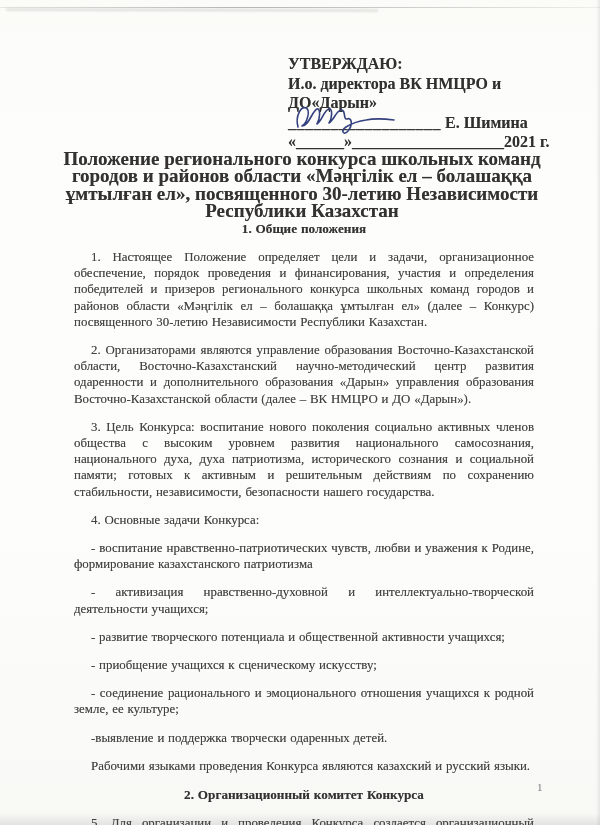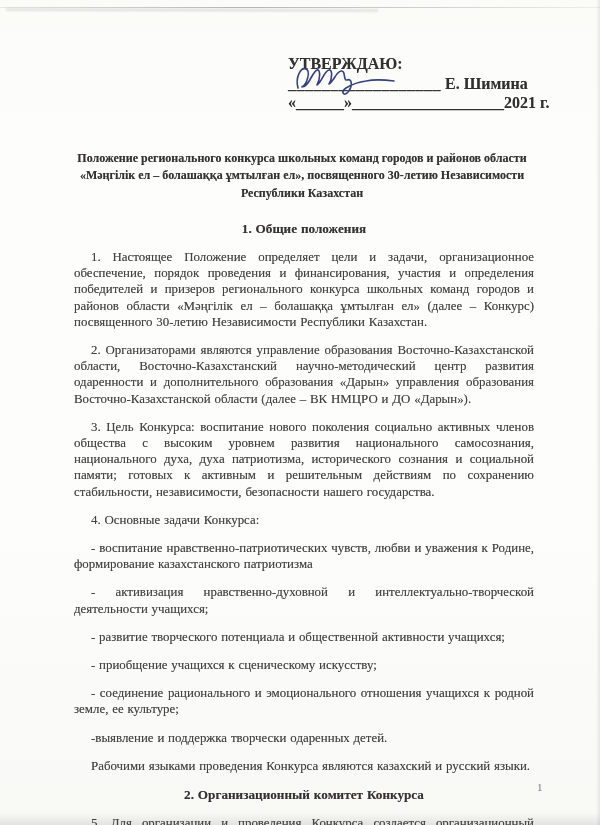--- a/index.html
+++ b/index.html
@@ -39,21 +39,21 @@
     width: 118px; height: 38px;
     pointer-events: none;
   }
 
   
   .doc-title {
     position: absolute;
     left: 56px; top: 150px; width: 492px;
     margin: 0;
     text-align: center;
-    font-size: 12px; font-weight: bold; line-height: 17.4px;
+    font-size: 19px; font-weight: bold; line-height: 17.4px;
     color: #333231;
     text-shadow: 0 0 .5px rgba(50,50,50,.5);
   }
 
   
   .content {
     position: absolute;
     left: 62px; top: 220px; width: 484px;
     font-size: 12.9px; line-height: 16.2px;
     text-align: justify;
@@ -81,20 +81,21 @@
 
 <div class="page">
 
   <div class="scan-top-a"></div>
   <div class="scan-top-b"></div>
   <div class="scan-bottom"></div>
   <div class="scan-right"></div>
 
   <div class="approval">
     <div>УТВЕРЖДАЮ:</div>
+    <div>И.о. директора ВК НМЦРО и ДО«Дарын»</div>
     <div class="sig-row">
       <svg class="signature-svg" viewBox="0 0 118 38" xmlns="http://www.w3.org/2000/svg">
         <path d="M8 28 C5 17, 11 7, 16 9 C21 11, 17 24, 12 27 C19 27, 22 12, 27 10 C31 9, 30 20, 27 25 C32 22, 34 11, 39 10 C43 9, 42 20, 39 24 C44 21, 46 12, 51 11 C56 10, 53 21, 57 20 C62 18, 63 26, 58 32 C54 37, 50 32, 56 28 C61 25, 68 22, 76 21 C86 19, 96 20, 104 21" fill="none" stroke="#33417e" stroke-width="1.6" stroke-linecap="round" stroke-linejoin="round"></path>
       </svg>
       <span class="underline-chars">__________________</span>
       <span>Е. Шимина</span>
     </div>
     <div>«______»___________________2021 г.</div>
   </div>
 

